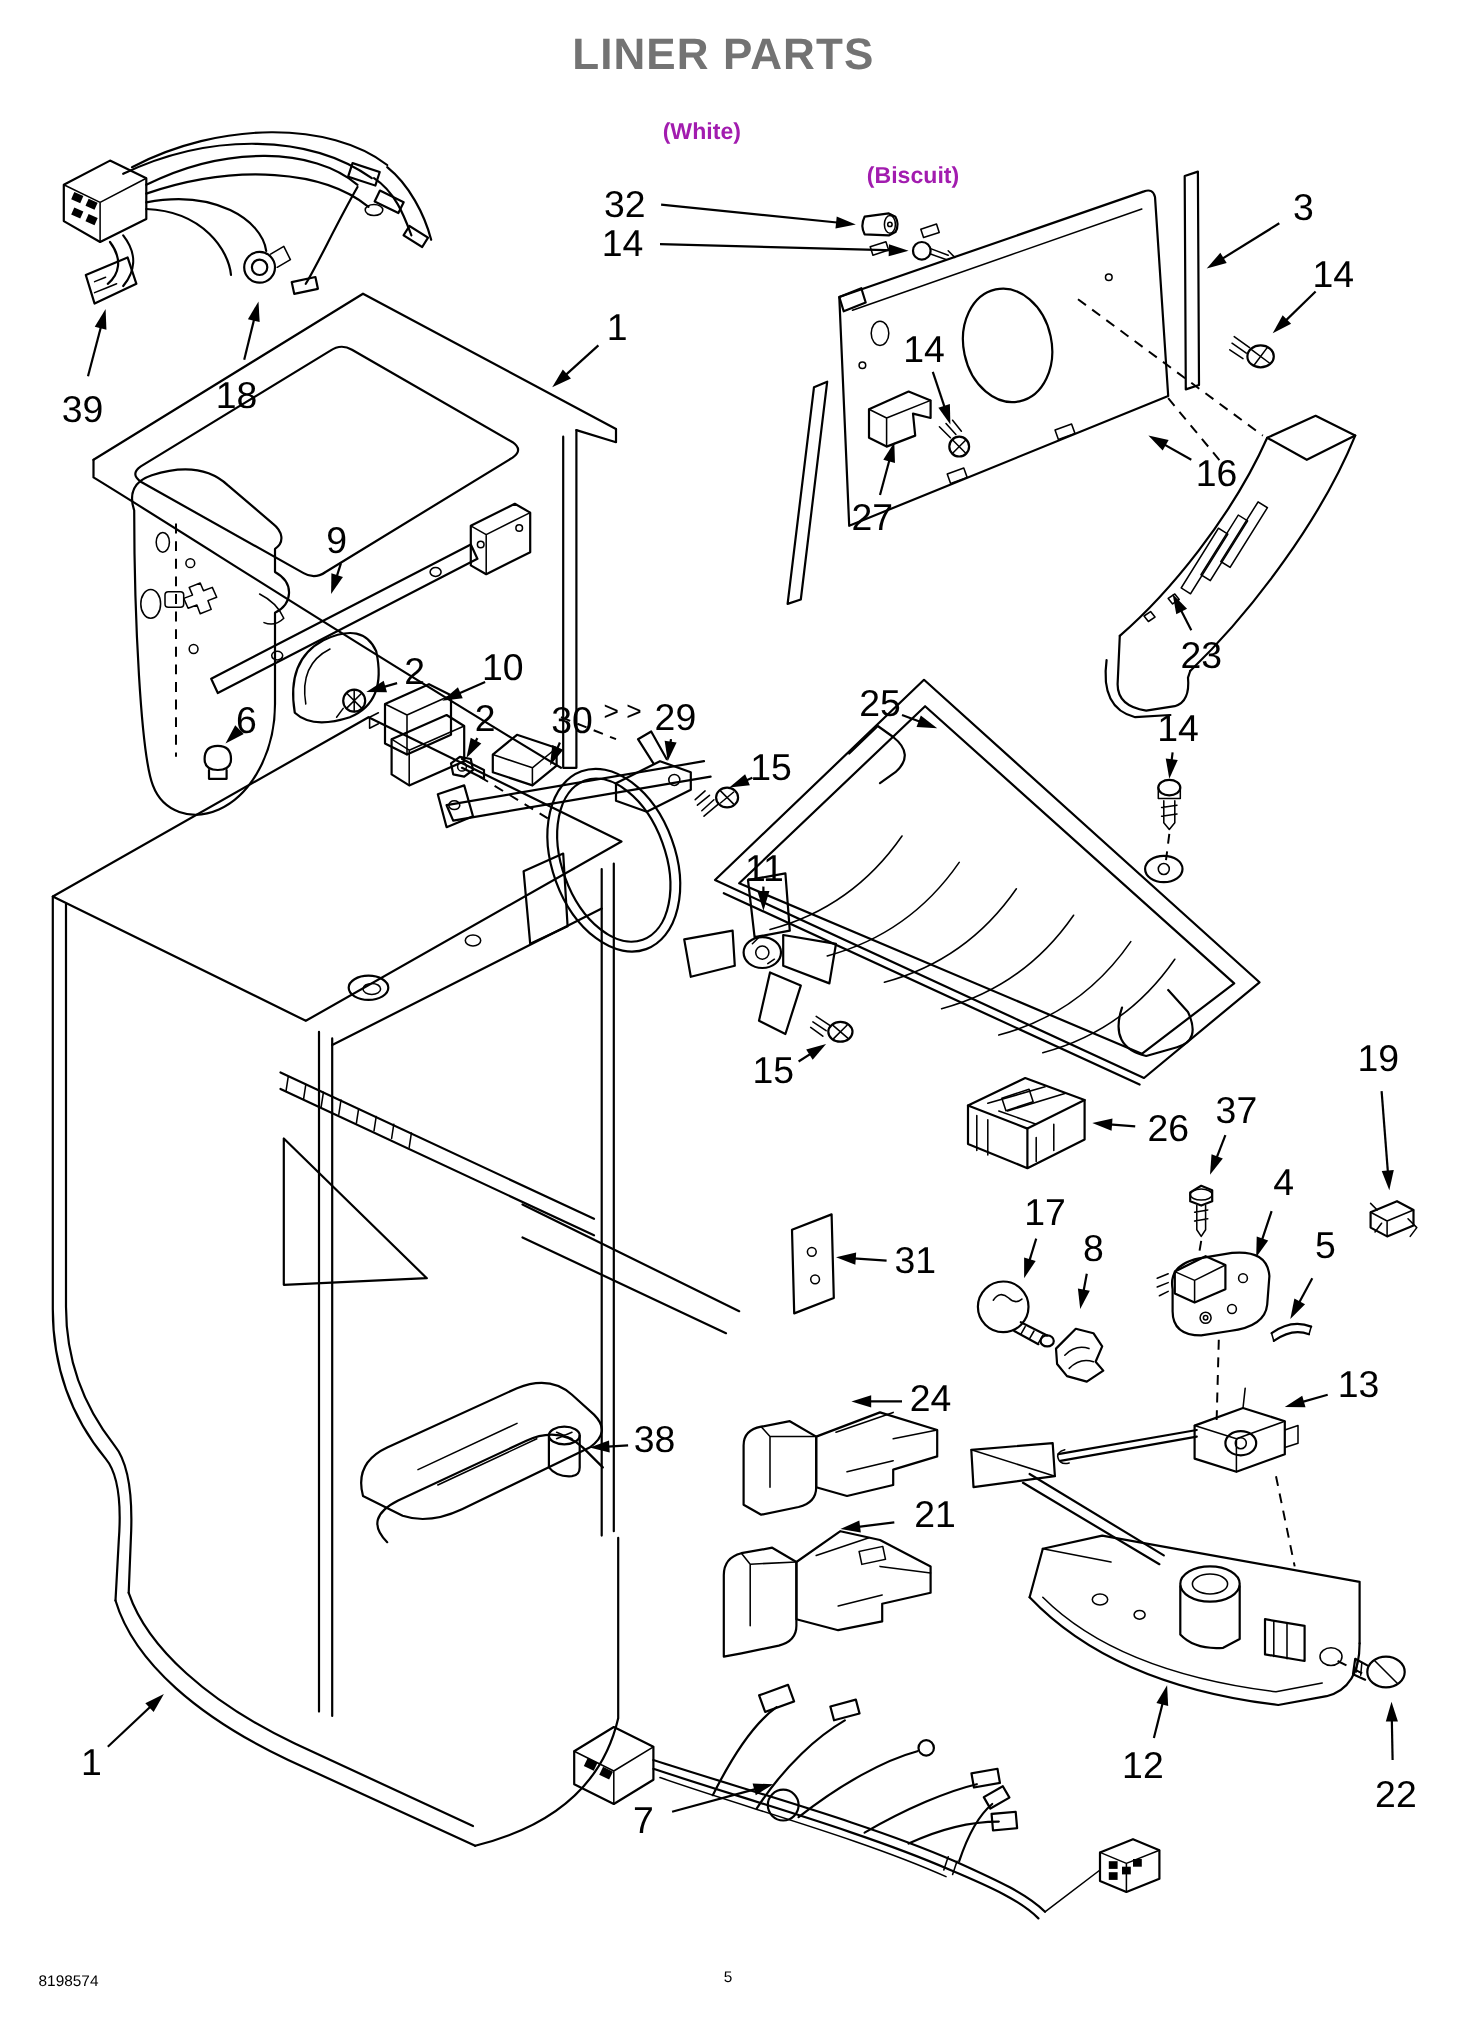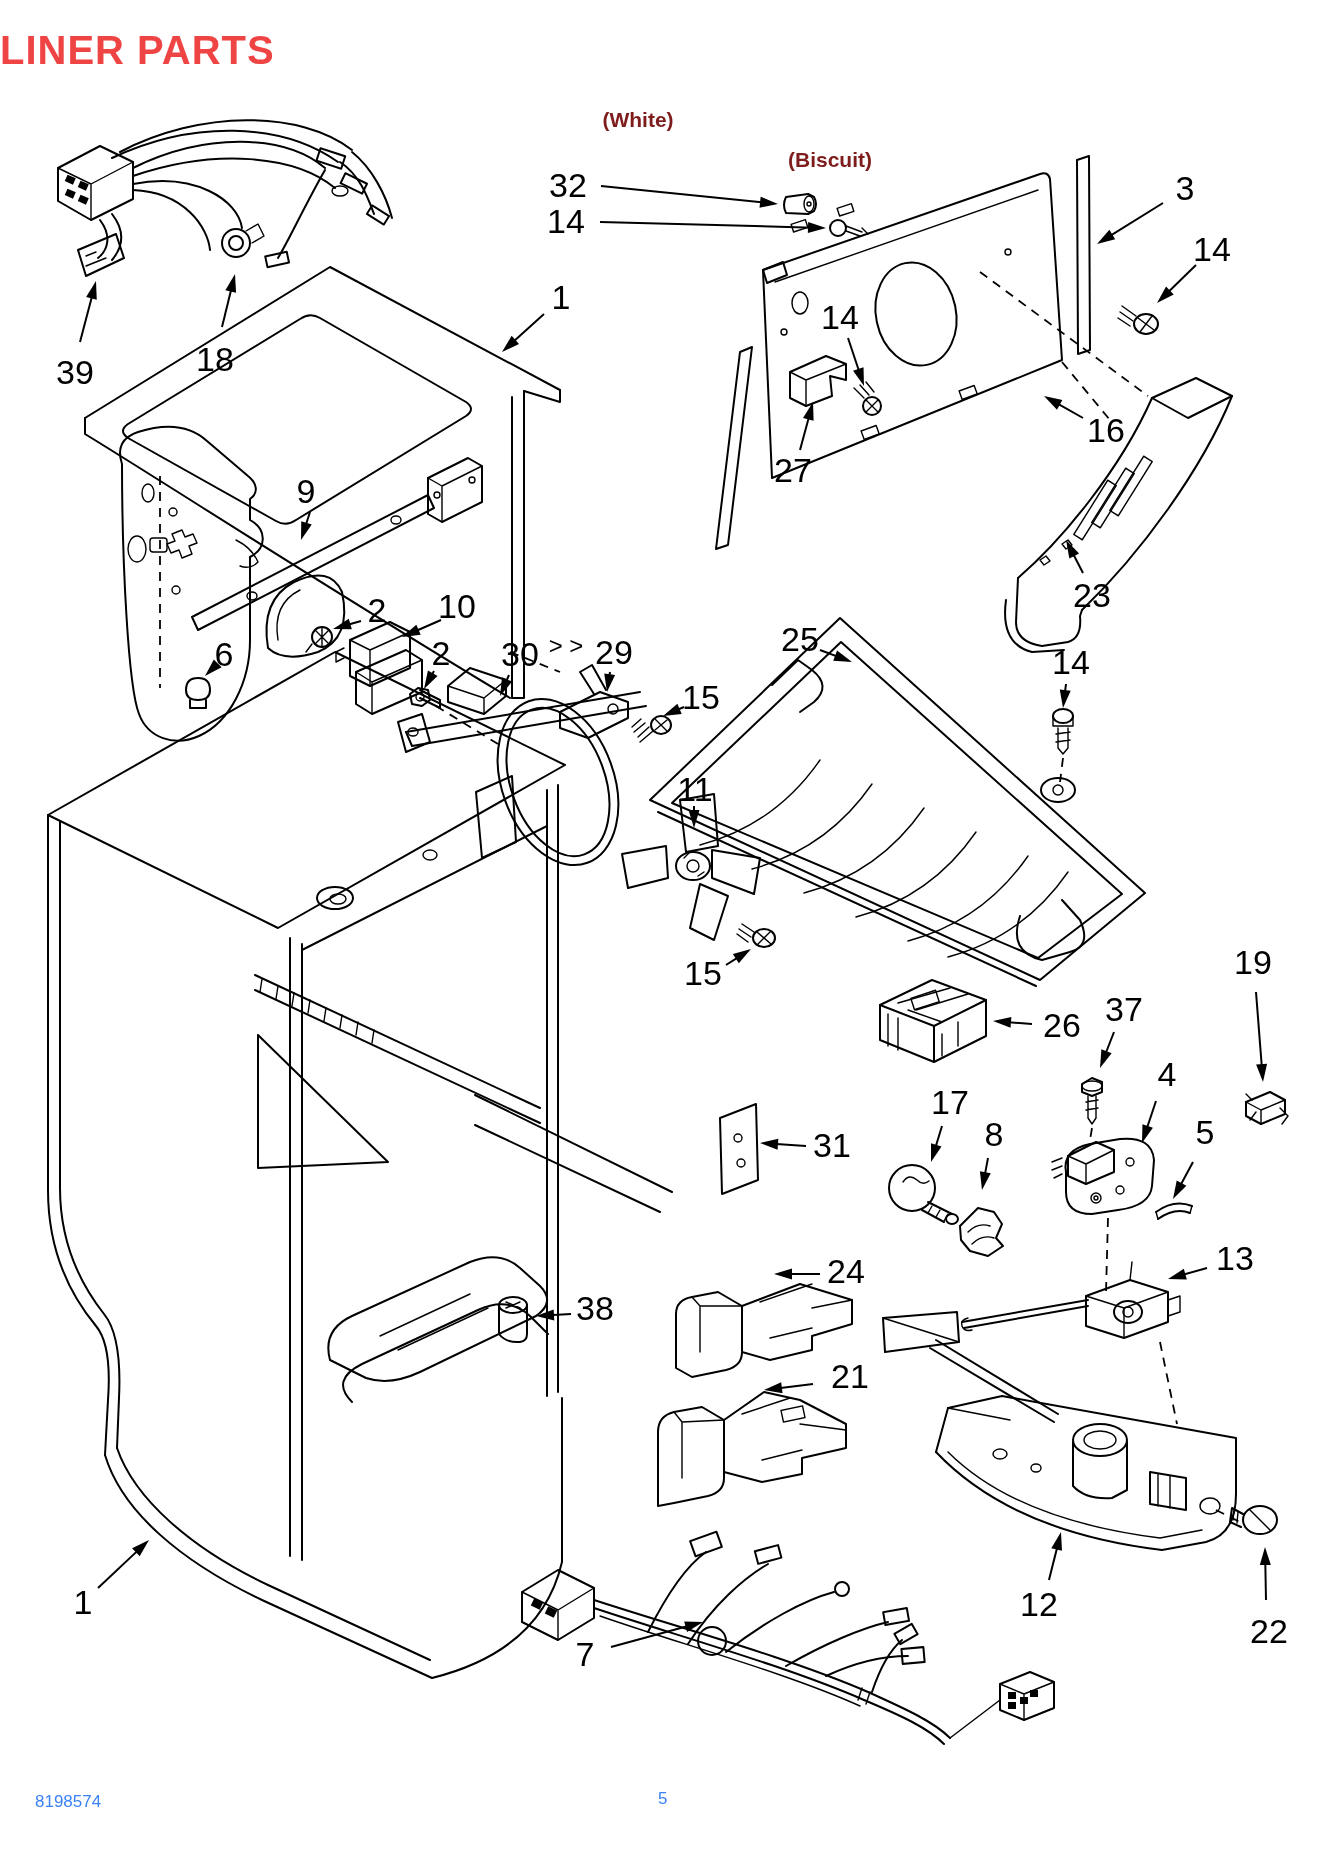--- a/index.html
+++ b/index.html
@@ -7,25 +7,25 @@
     width:1339px;height:1849px;position:relative;background:#ffffff;
     font-family:"Liberation Sans",sans-serif;overflow:hidden;
   }
   #diagram-svg{position:absolute;left:0;top:0;}
   .ln{fill:none;stroke:#000;stroke-width:2;stroke-linejoin:round;stroke-linecap:round;}
   .lnt{fill:none;stroke:#000;stroke-width:1.4;stroke-linejoin:round;stroke-linecap:round;}
   .dsh{fill:none;stroke:#000;stroke-width:1.8;stroke-dasharray:9 7;}
   .blk{fill:#000;stroke:none;}
   .callout-num{font-family:"Liberation Sans",sans-serif;font-size:34px;fill:#000;}
   .decor-txt{font-family:"Liberation Sans",sans-serif;font-size:24px;fill:#000;}
-  .title-block{position:absolute;left:0;top:28px;width:1315px;color:#ef4444;}
+  .title-block{position:absolute;left:0;top:28px;width:1315px;text-align:center;color:#737373;}
   .title-main{font-size:40px;font-weight:bold;letter-spacing:1px;}
   .title-models{font-size:24px;font-weight:bold;margin-top:2px;}
-  .color-label{position:absolute;top:108px;transform:translateX(-50%);font-size:21px;font-weight:bold;color:#7f1d1d;}
-  .footer-text{position:absolute;font-size:17px;color:#3b82f6;}
+  .color-label{position:absolute;top:108px;transform:translateX(-50%);font-size:21px;font-weight:bold;color:#a21caf;}
+  .footer-text{position:absolute;font-size:14px;color:#000000;}
 </style>
 </head>
 <body>
 
 <svg id="diagram-svg" width="1339" height="1849" viewBox="0 0 1339 1849" xmlns="http://www.w3.org/2000/svg">
 
   <g>
     <path class="ln" d="M58,168 L100,146 L133,162 L133,199 L91,220 L58,201 Z"></path>
     <path class="lnt" d="M58,168 L91,184 L91,220 M91,184 L133,162"></path>
     <rect class="blk" x="66" y="176" width="9" height="7" transform="rotate(24 70 179)"></rect>

